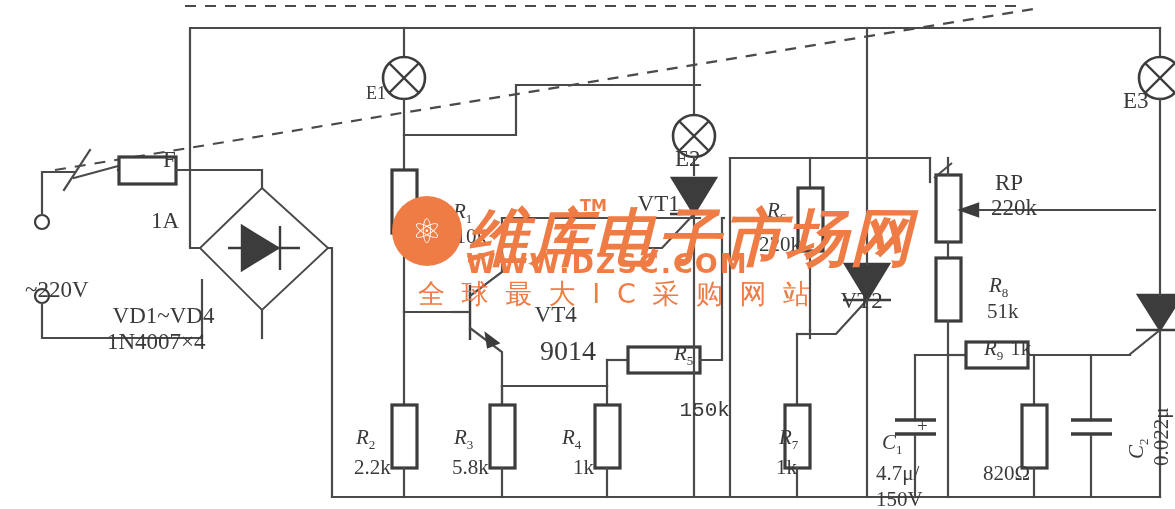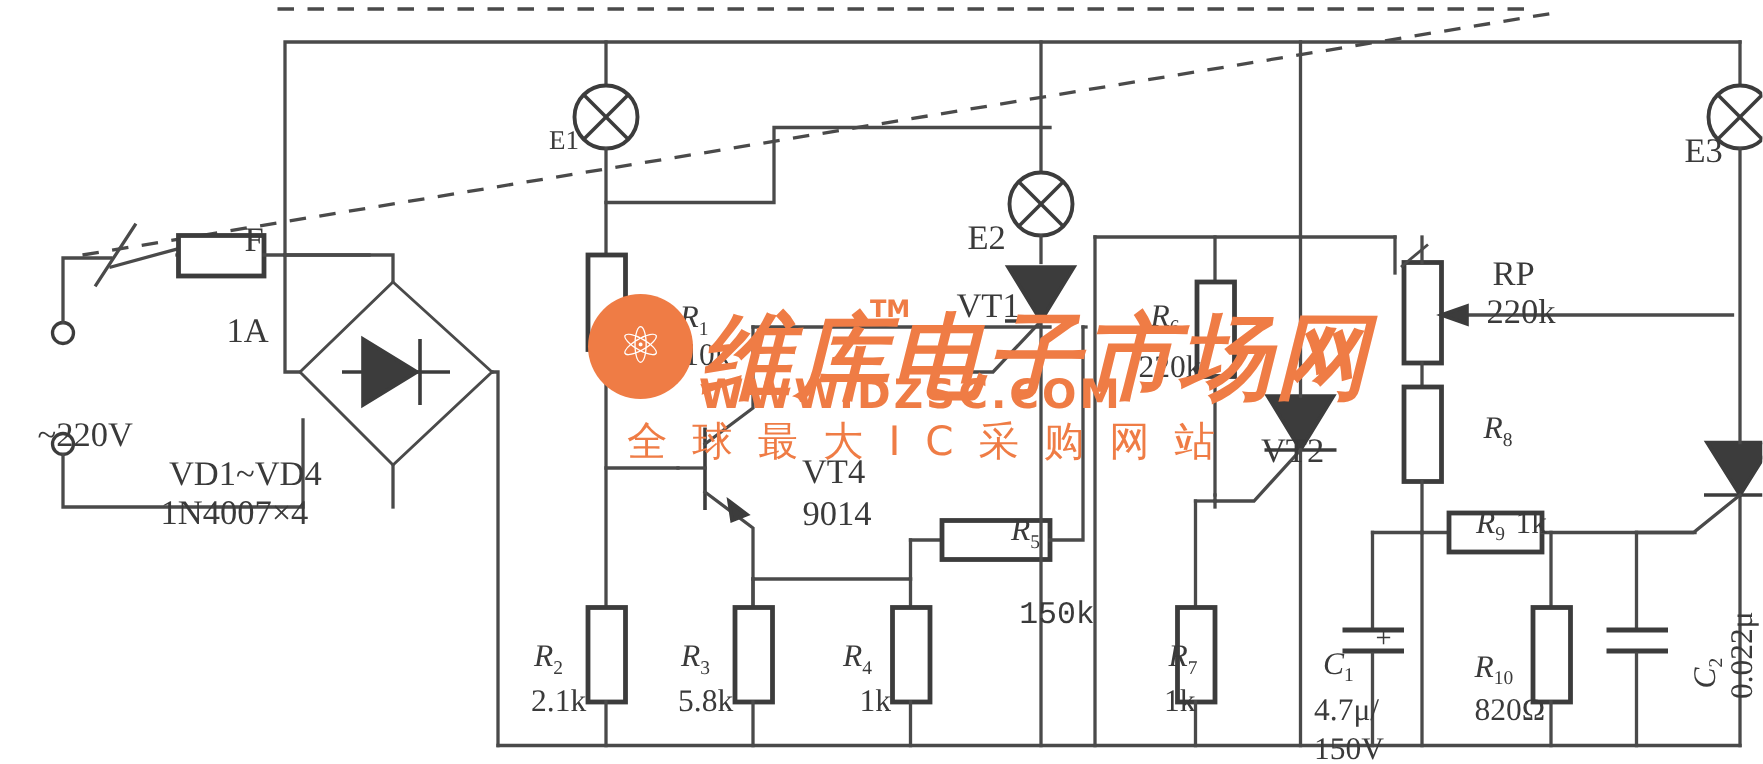--- a/index.html
+++ b/index.html
@@ -285,38 +285,38 @@
   <div class="lbl" style="left:90px;top:280px;font-size:23px;">
     <span>VD1~VD4</span>
   </div>
   <div class="lbl" style="left:84px;top:306px;font-size:23px;">
     <span>1N4007×4</span>
   </div>
 
   <div class="lbl" style="left:348px;top:65px;font-size:18px;">
     <span>E1</span>
   </div>
-  <div class="lbl" style="left:622px;top:123px;font-size:23px;">
+  <div class="lbl" style="left:652px;top:123px;font-size:23px;">
     <span>E2</span>
   </div>
   <div class="lbl" style="left:1100px;top:65px;font-size:23px;">
     <span>E3</span>
   </div>
 
   <div class="lbl" style="left:615px;top:168px;font-size:23px;">
     <span>VT1</span>
   </div>
   <div class="lbl" style="left:818px;top:265px;font-size:23px;">
     <span>VT2</span>
   </div>
 
   <div class="lbl" style="left:512px;top:279px;font-size:23px;">
     <span>VT4</span>
   </div>
-  <div class="lbl" style="left:512px;top:307px;font-size:23px;font-family:Liberation Serif, serif;">
+  <div class="lbl" style="left:512px;top:307px;font-size:28px;font-family:Liberation Serif, serif;">
     <span>9014</span>
   </div>
 
   <div class="lbl" style="left:972px;top:147px;font-size:23px;">
     <span>RP</span>
   </div>
   <div class="lbl" style="left:968px;top:172px;font-size:23px;">
     <span>220k</span>
   </div>
 
@@ -324,21 +324,21 @@
     <i>R</i><sub>1</sub>
   </div>
   <div class="lbl" style="left:424px;top:203px;">
     <span>510k</span>
   </div>
 
   <div class="lbl" style="left:335px;top:404px;">
     <i>R</i><sub>2</sub>
   </div>
   <div class="lbl" style="left:333px;top:434px;">
-    <span>2.1k</span>
+    <span>2.2k</span>
   </div>
 
   <div class="lbl" style="left:433px;top:404px;">
     <i>R</i><sub>3</sub>
   </div>
   <div class="lbl" style="left:431px;top:434px;">
     <span>5.8k</span>
   </div>
 
   <div class="lbl" style="left:541px;top:404px;">
@@ -365,28 +365,28 @@
   <div class="lbl" style="left:758px;top:404px;">
     <i>R</i><sub>7</sub>
   </div>
   <div class="lbl" style="left:755px;top:434px;">
     <span>1k</span>
   </div>
 
   <div class="lbl" style="left:968px;top:252px;">
     <i>R</i><sub>8</sub>
   </div>
+  <div class="lbl" style="left:966px;top:278px;">
+    <span>51k</span>
+  </div>
 
   <div class="lbl" style="left:963px;top:315px;">
     <i>R</i><sub>9</sub><span style="padding-left:7px;">1k</span>
   </div>
 
-  <div class="lbl" style="left:962px;top:411px;">
-    <i>R</i><sub>10</sub>
-  </div>
   <div class="lbl" style="left:962px;top:440px;">
     <span>820Ω</span>
   </div>
 
   <div class="lbl" style="left:861px;top:409px;">
     <i>C</i><sub>1</sub>
   </div>
   <div class="lbl" style="left:898px;top:396px;font-size:19px;">
     <span>+</span>
   </div>

